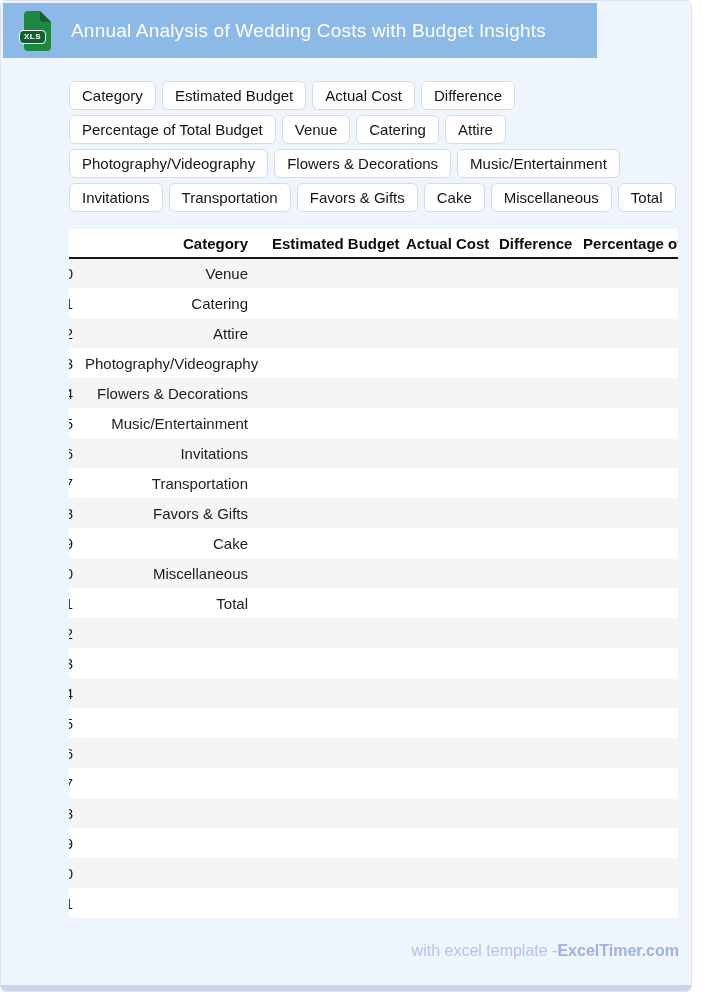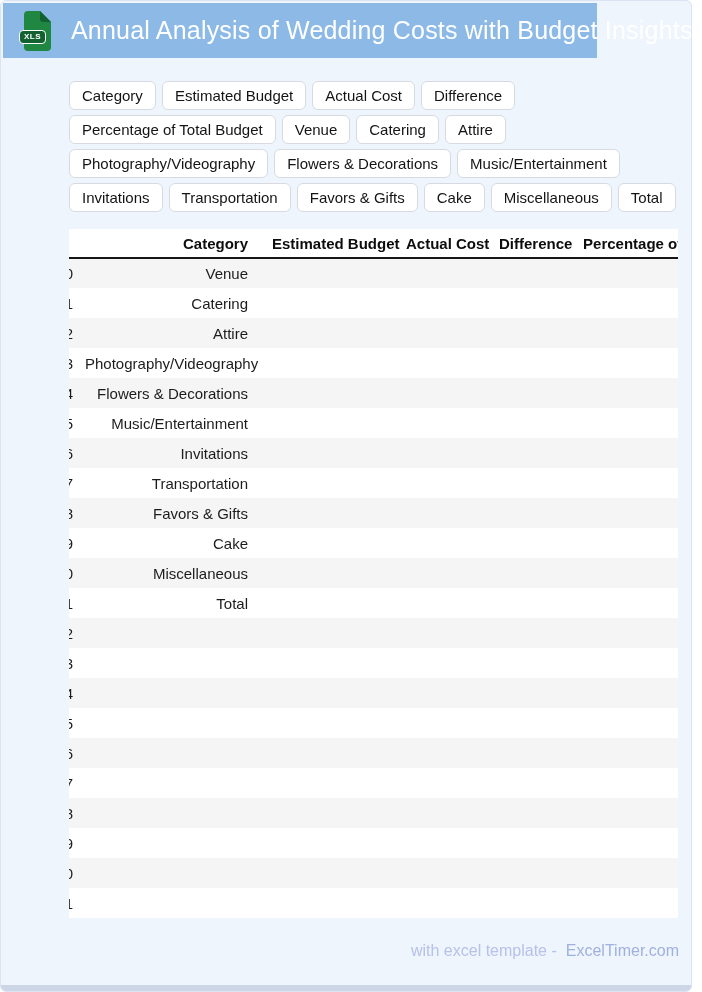--- a/index.html
+++ b/index.html
@@ -49,21 +49,21 @@
     border:1px solid #fff;
     border-radius:4px;
     color:#fff;
     font-size:8px;font-weight:bold;
     line-height:1;
     padding:2px 4px 2px;
     letter-spacing:0.5px;
   }
   .page-title{
     color:#fff;
-    font-size:25px;
+    font-size:19px;
     font-weight:500;
     margin-left:20px;
     white-space:nowrap;
     letter-spacing:0.2px;
   }
   
   .chips{
     position:absolute;left:68px;top:80px;
     width:626px;
     display:flex;flex-wrap:wrap;
@@ -119,22 +119,21 @@
   tbody tr:nth-child(even){background:#fff;}
   
   .footer{
     position:absolute;top:941px;right:12px;
     font-size:16px;
     color:var(--footer-text);
     white-space:nowrap;
   }
   .footer .brand{
     color:var(--footer-brand);
-    font-weight:normal;
-    margin-left:9px;
+    font-weight:bold;
     text-decoration:none;
     cursor:pointer;
   }
 </style>
 </head>
 <body>
 
 <div class="card">
 
   <div class="titlebar">

